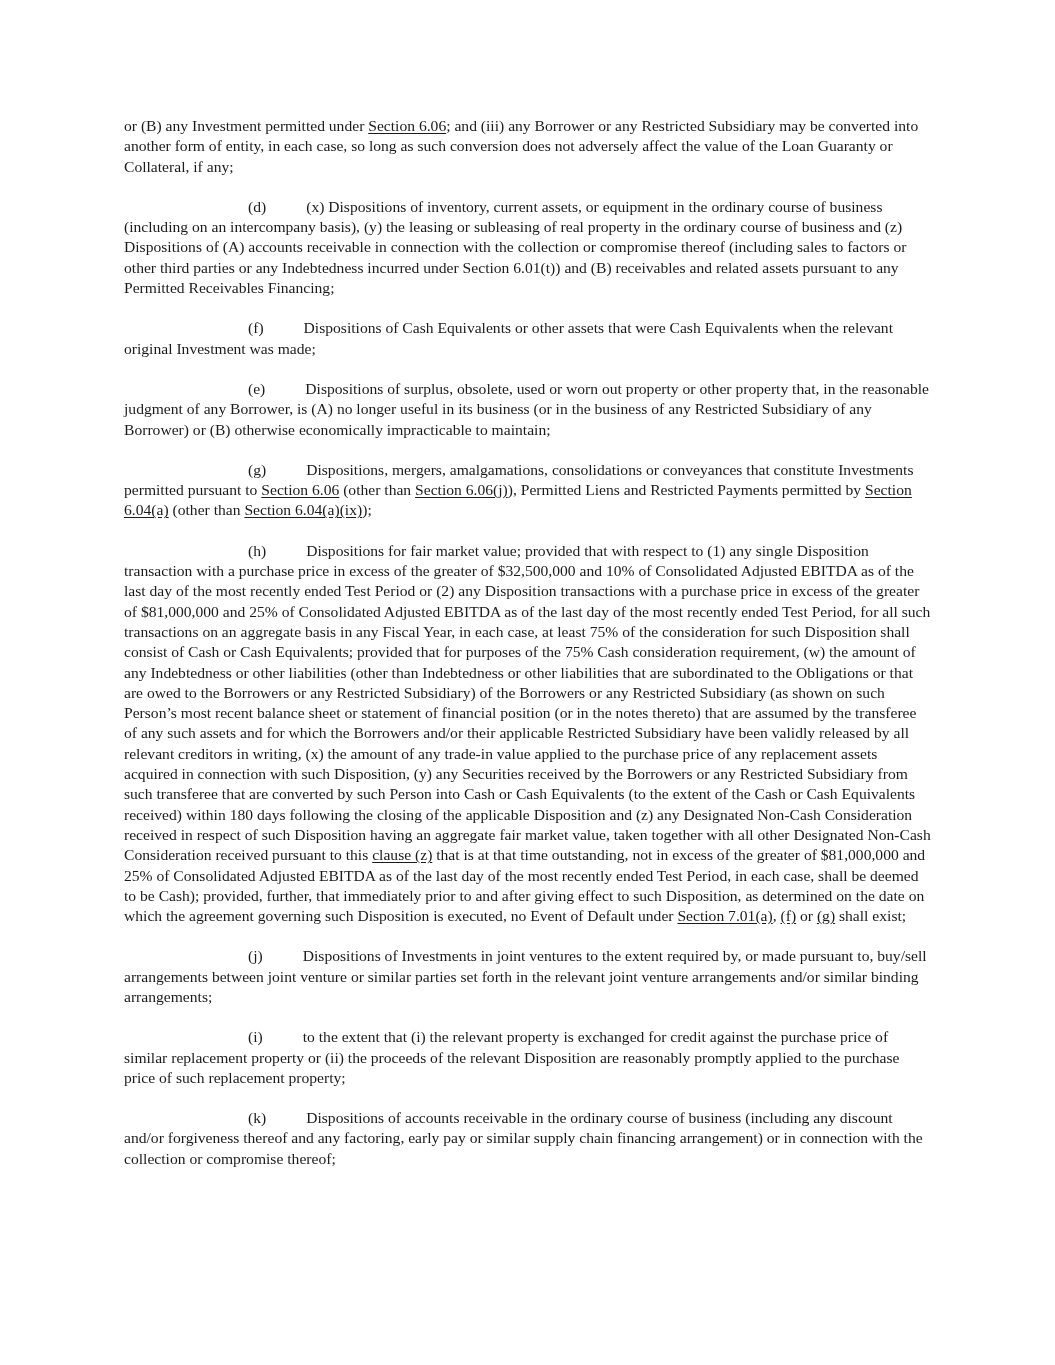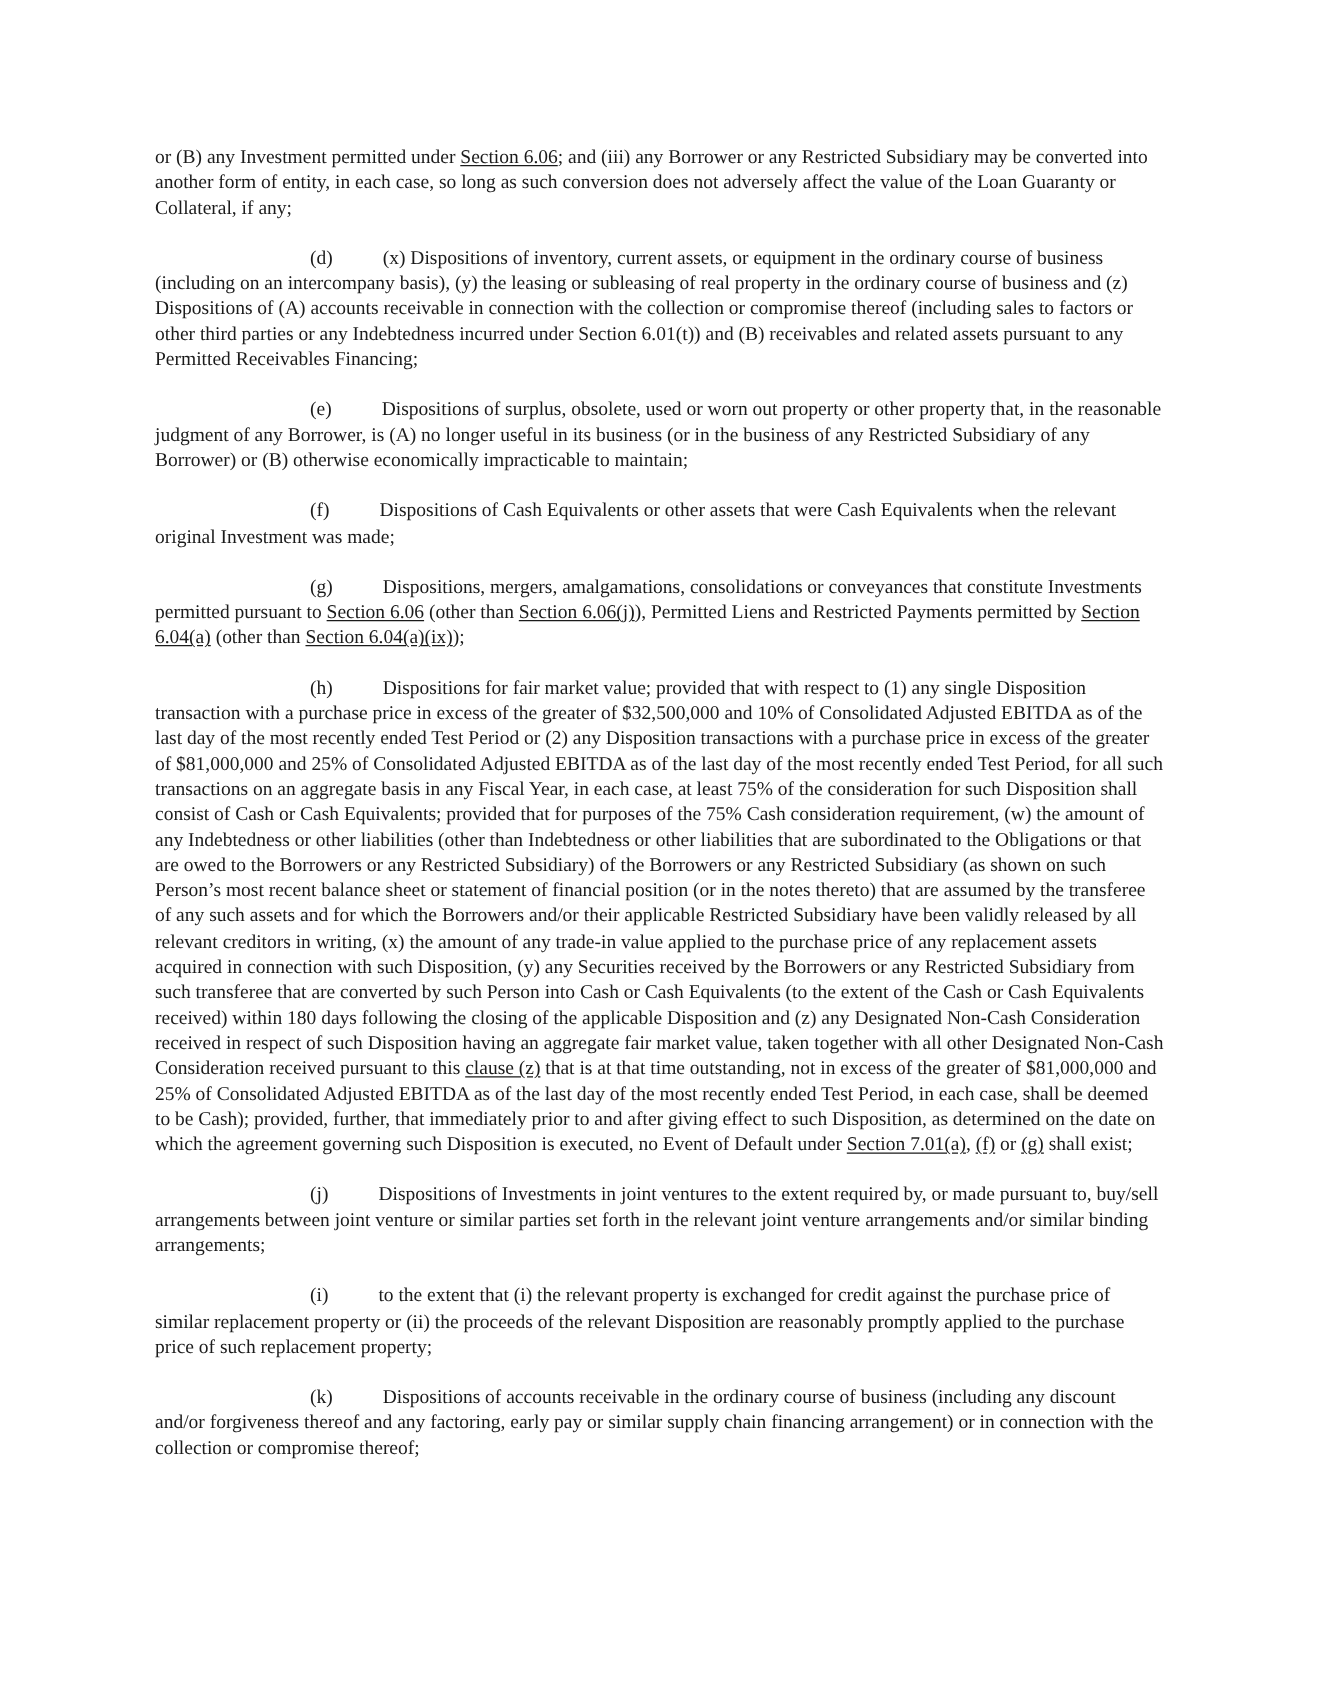--- a/index.html
+++ b/index.html
@@ -41,21 +41,21 @@
     text-underline-offset: 2px;
   }
 </style>
 </head>
 <body>
 
 <div class="page">
   <div class="content">
       <p class="para"><span>or (B) any Investment permitted under </span><span class="u">Section 6.06</span><span>; and (iii) any Borrower or any Restricted Subsidiary may be converted into another form of entity, in each case, so long as such conversion does not adversely affect the value of the Loan Guaranty or Collateral, if any;</span></p>
       <p class="para labeled"><span class="plabel">(d)</span><span class="tab"></span><span>(x) Dispositions of inventory, current assets, or equipment in the ordinary course of business (including on an intercompany basis), (y) the leasing or subleasing of real property in the ordinary course of business and (z) Dispositions of (A) accounts receivable in connection with the collection or compromise thereof (including sales to factors or other third parties or any Indebtedness incurred under Section 6.01(t)) and (B) receivables and related assets pursuant to any Permitted Receivables Financing;</span></p>
+      <p class="para labeled"><span class="plabel">(f)</span><span class="tab"></span><span>Dispositions of Cash Equivalents or other assets that were Cash Equivalents when the relevant original Investment was made;</span></p>
       <p class="para labeled"><span class="plabel">(e)</span><span class="tab"></span><span>Dispositions of surplus, obsolete, used or worn out property or other property that, in the reasonable judgment of any Borrower, is (A) no longer useful in its business (or in the business of any Restricted Subsidiary of any Borrower) or (B) otherwise economically impracticable to maintain;</span></p>
-      <p class="para labeled"><span class="plabel">(f)</span><span class="tab"></span><span>Dispositions of Cash Equivalents or other assets that were Cash Equivalents when the relevant original Investment was made;</span></p>
       <p class="para labeled"><span class="plabel">(g)</span><span class="tab"></span><span>Dispositions, mergers, amalgamations, consolidations or conveyances that constitute Investments permitted pursuant to </span><span class="u">Section 6.06</span><span> (other than </span><span class="u">Section 6.06(j)</span><span>), Permitted Liens and Restricted Payments permitted by </span><span class="u">Section 6.04(a)</span><span> (other than </span><span class="u">Section 6.04(a)(ix)</span><span>);</span></p>
       <p class="para labeled"><span class="plabel">(h)</span><span class="tab"></span><span>Dispositions for fair market value; provided that with respect to (1) any single Disposition transaction with a purchase price in excess of the greater of $32,500,000 and 10% of Consolidated Adjusted EBITDA as of the last day of the most recently ended Test Period or (2) any Disposition transactions with a purchase price in excess of the greater of $81,000,000 and 25% of Consolidated Adjusted EBITDA as of the last day of the most recently ended Test Period, for all such transactions on an aggregate basis in any Fiscal Year, in each case, at least 75% of the consideration for such Disposition shall consist of Cash or Cash Equivalents; provided that for purposes of the 75% Cash consideration requirement, (w) the amount of any Indebtedness or other liabilities (other than Indebtedness or other liabilities that are subordinated to the Obligations or that are owed to the Borrowers or any Restricted Subsidiary) of the Borrowers or any Restricted Subsidiary (as shown on such Person’s most recent balance sheet or statement of financial position (or in the notes thereto) that are assumed by the transferee of any such assets and for which the Borrowers and/or their applicable Restricted Subsidiary have been validly released by all relevant creditors in writing, (x) the amount of any trade-in value applied to the purchase price of any replacement assets acquired in connection with such Disposition, (y) any Securities received by the Borrowers or any Restricted Subsidiary from such transferee that are converted by such Person into Cash or Cash Equivalents (to the extent of the Cash or Cash Equivalents received) within 180 days following the closing of the applicable Disposition and (z) any Designated Non-Cash Consideration received in respect of such Disposition having an aggregate fair market value, taken together with all other Designated Non-Cash Consideration received pursuant to this </span><span class="u">clause (z)</span><span> that is at that time outstanding, not in excess of the greater of $81,000,000 and 25% of Consolidated Adjusted EBITDA as of the last day of the most recently ended Test Period, in each case, shall be deemed to be Cash); provided, further, that immediately prior to and after giving effect to such Disposition, as determined on the date on which the agreement governing such Disposition is executed, no Event of Default under </span><span class="u">Section 7.01(a)</span><span>, </span><span class="u">(f)</span><span> or </span><span class="u">(g)</span><span> shall exist;</span></p>
       <p class="para labeled"><span class="plabel">(j)</span><span class="tab"></span><span>Dispositions of Investments in joint ventures to the extent required by, or made pursuant to, buy/sell arrangements between joint venture or similar parties set forth in the relevant joint venture arrangements and/or similar binding arrangements;</span></p>
       <p class="para labeled"><span class="plabel">(i)</span><span class="tab"></span><span>to the extent that (i) the relevant property is exchanged for credit against the purchase price of similar replacement property or (ii) the proceeds of the relevant Disposition are reasonably promptly applied to the purchase price of such replacement property;</span></p>
       <p class="para labeled"><span class="plabel">(k)</span><span class="tab"></span><span>Dispositions of accounts receivable in the ordinary course of business (including any discount and/or forgiveness thereof and any factoring, early pay or similar supply chain financing arrangement) or in connection with the collection or compromise thereof;</span></p>
     </div>
 </div>
 
 </body></html>

